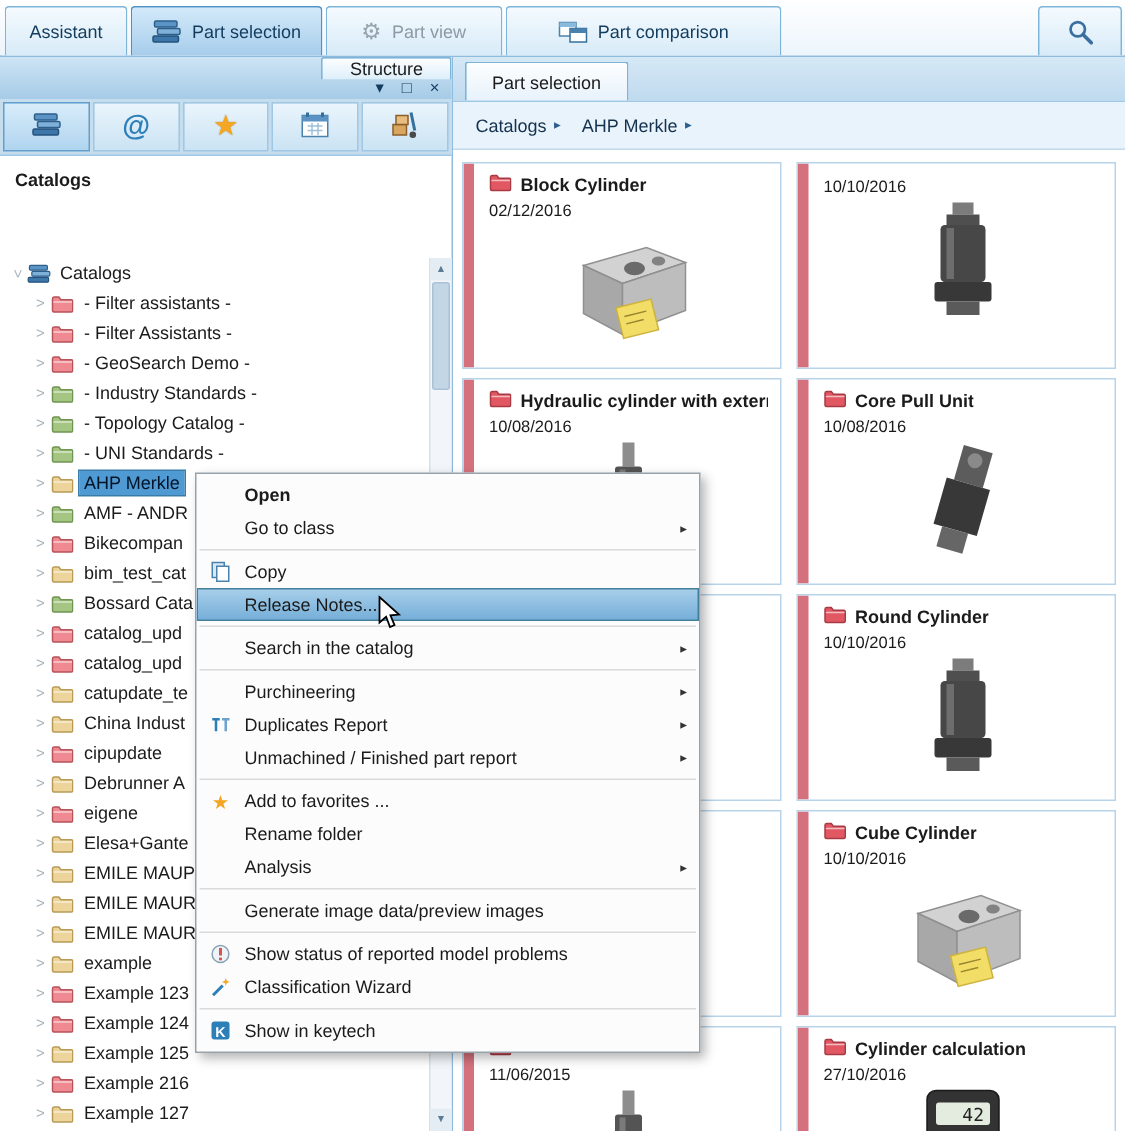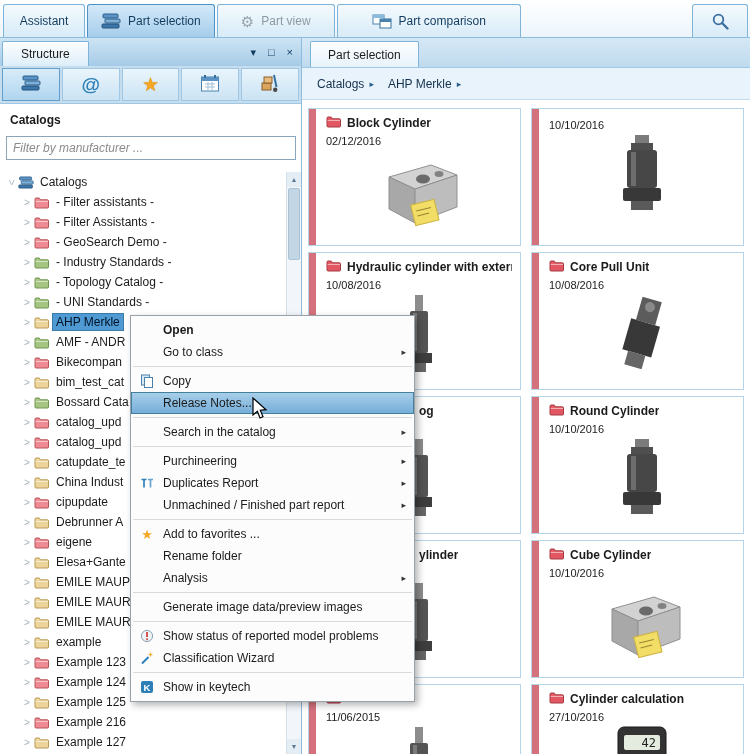--- a/index.html
+++ b/index.html
@@ -13,21 +13,21 @@
 .top-tab.active{background:linear-gradient(#d3e9f9,#a6cdeb);border-color:#4c92c6;}
 .top-tab.disabled{color:#8e9aa3;cursor:default;}
 #top-tabs .top-tab:nth-child(1){min-width:82px;}
 #top-tabs .top-tab:nth-child(3){min-width:118px;}
 #top-tabs .top-tab:nth-child(4){min-width:184px;}
 #top-tabs .top-tab:nth-child(5){min-width:158px;}
 #search-btn{margin-left:auto;height:33px;width:56px;display:flex;align-items:center;justify-content:center;background:linear-gradient(#f5fafe,#d7ebf8);border:1px solid #7db4d8;border-bottom:none;border-radius:3px 3px 0 0;cursor:pointer;}
 .tab-icon{display:flex;align-items:center;}
 
 #left-panel{position:absolute;top:38px;left:0;width:302px;height:716px;background:#fff;border-right:1px solid #8fbcdd;}
-#struct-bar{height:28px;background:linear-gradient(#cde4f4,#a6cbe7);display:flex;align-items:flex-end;}
+#struct-bar{height:28px;background:linear-gradient(#cde4f4,#a6cbe7);display:flex;align-items:flex-end;flex-direction:column;}
 #struct-tab{height:25px;margin-left:2px;padding:0 18px;display:flex;align-items:center;background:linear-gradient(#fcfeff,#ddeef9);border:1px solid #7db4d8;border-bottom:none;border-radius:2px 2px 0 0;cursor:pointer;}
 #struct-controls{margin-left:auto;display:flex;align-items:center;height:100%;padding-right:8px;gap:12px;}
 .win-btn{color:#123c5e;font-size:11px;line-height:1;cursor:pointer;}
 #view-toolbar{height:38px;display:flex;background:#c6ddee;border-bottom:1px solid #9ec8e6;padding:2px;gap:2px;}
 .vt-btn{flex:1;background:linear-gradient(#eaf5fc,#cbe3f4);border:1px solid #a0c8e5;display:flex;align-items:center;justify-content:center;cursor:pointer;}
 .vt-btn.active{background:linear-gradient(#d8ecfa,#b0d5ef);border-color:#639fce;}
 #section-title{height:32px;display:flex;align-items:center;padding:0 10px;font-weight:bold;}
 #filter{display:block;width:290px;margin:0 6px;height:24px;border:1px solid #89a6bc;padding:0 6px;font-family:"Liberation Sans",sans-serif;font-size:12px;font-style:italic;color:#444;background:#fff;}
 #filter::placeholder{color:#8b8b8b;}
 #tree{position:absolute;top:134px;bottom:2px;left:0;width:287px;overflow:hidden;}
@@ -50,21 +50,21 @@
 .crumb .arrow{color:#2d5f8c;font-size:9px;}
 #cards{position:absolute;top:62px;left:0;width:448px;bottom:0;padding:8px 6px;display:grid;grid-template-columns:213px 213px;grid-auto-rows:138px;gap:6px 10px;overflow:hidden;background:#fff;}
 .card{position:relative;border:1px solid #b6d4ea;background:#fff;padding:6px 8px 2px 17px;cursor:pointer;overflow:hidden;}
 .card-bar{position:absolute;left:0;top:0;bottom:0;width:7px;background:#d4717c;}
 .card-head{display:flex;align-items:center;gap:6px;height:16px;}
 .card-title{font-weight:bold;white-space:nowrap;overflow:hidden;}
 .card.clipped .card-title{margin-left:72px;}
 .card-date{text-align:left;font-size:11px;margin:4px 2px 0 0;}
 .card-img{height:88px;display:flex;align-items:center;justify-content:center;}
 
-#context-menu{position:absolute;left:130px;top:315px;width:285px;background:#fcfcfc;border:1px solid #98a2ab;box-shadow:3px 3px 7px rgba(0,0,0,.3);padding:3px 0;z-index:50;}
+#context-menu{position:absolute;left:130px;top:315px;width:337px;background:#fcfcfc;border:1px solid #98a2ab;box-shadow:3px 3px 7px rgba(0,0,0,.3);padding:3px 0;z-index:50;}
 .menu-item{height:22px;display:flex;align-items:center;position:relative;padding:0 18px 0 32px;cursor:pointer;white-space:nowrap;}
 .menu-item .mi-icon{position:absolute;left:7px;width:18px;display:flex;justify-content:center;align-items:center;}
 .menu-item .mi-arrow{position:absolute;right:8px;font-size:9px;color:#333;}
 .menu-item.bold .mi-label{font-weight:bold;}
 .menu-item.highlighted{background:linear-gradient(#a9d0ea,#74add8);box-shadow:inset 0 0 0 1px #44809c;}
 .menu-sep{height:1px;background:#dadada;margin:3px 2px;}
 #cursor{position:absolute;left:252px;top:397px;z-index:60;}
 </style>
 </head>
 <body>
@@ -151,21 +151,20 @@
         <div class="vt-btn">
           <span class="vt-icon"><svg width="20" height="19" viewBox="0 0 20 19">
               <rect x="2" y="9" width="9" height="7" fill="#d9a55f" stroke="#8a5f2a"></rect>
               <rect x="4" y="3" width="8" height="6" fill="#e8bd7e" stroke="#8a5f2a"></rect>
               <path d="M14 1 L16.5 13" stroke="#35709c" stroke-width="2"></path>
               <circle cx="15.2" cy="15.8" r="2.2" fill="#4a4a4a"></circle>
             </svg></span>
         </div>
       </div>
     <div id="section-title">Catalogs</div>
-    <input id="filter" placeholder="Filter by manufacturer ..." style="">
     <div id="tree">
         <div class="tree-row" style="padding-left: 4px;">
           <span class="tw-chev expanded">&gt;</span>
           <span class="tw-icon">
             <svg width="16" height="13" viewBox="0 0 20 16">
               <rect x="2" y="1" width="15" height="4" rx="1" fill="#5b94c4" stroke="#2d5f8c"></rect>
               <rect x="4" y="6" width="15" height="4" rx="1" fill="#7fb0d8" stroke="#2d5f8c"></rect>
               <rect x="1" y="11" width="17" height="4" rx="1" fill="#3d76a8" stroke="#24527c"></rect>
             </svg>
           </span>

